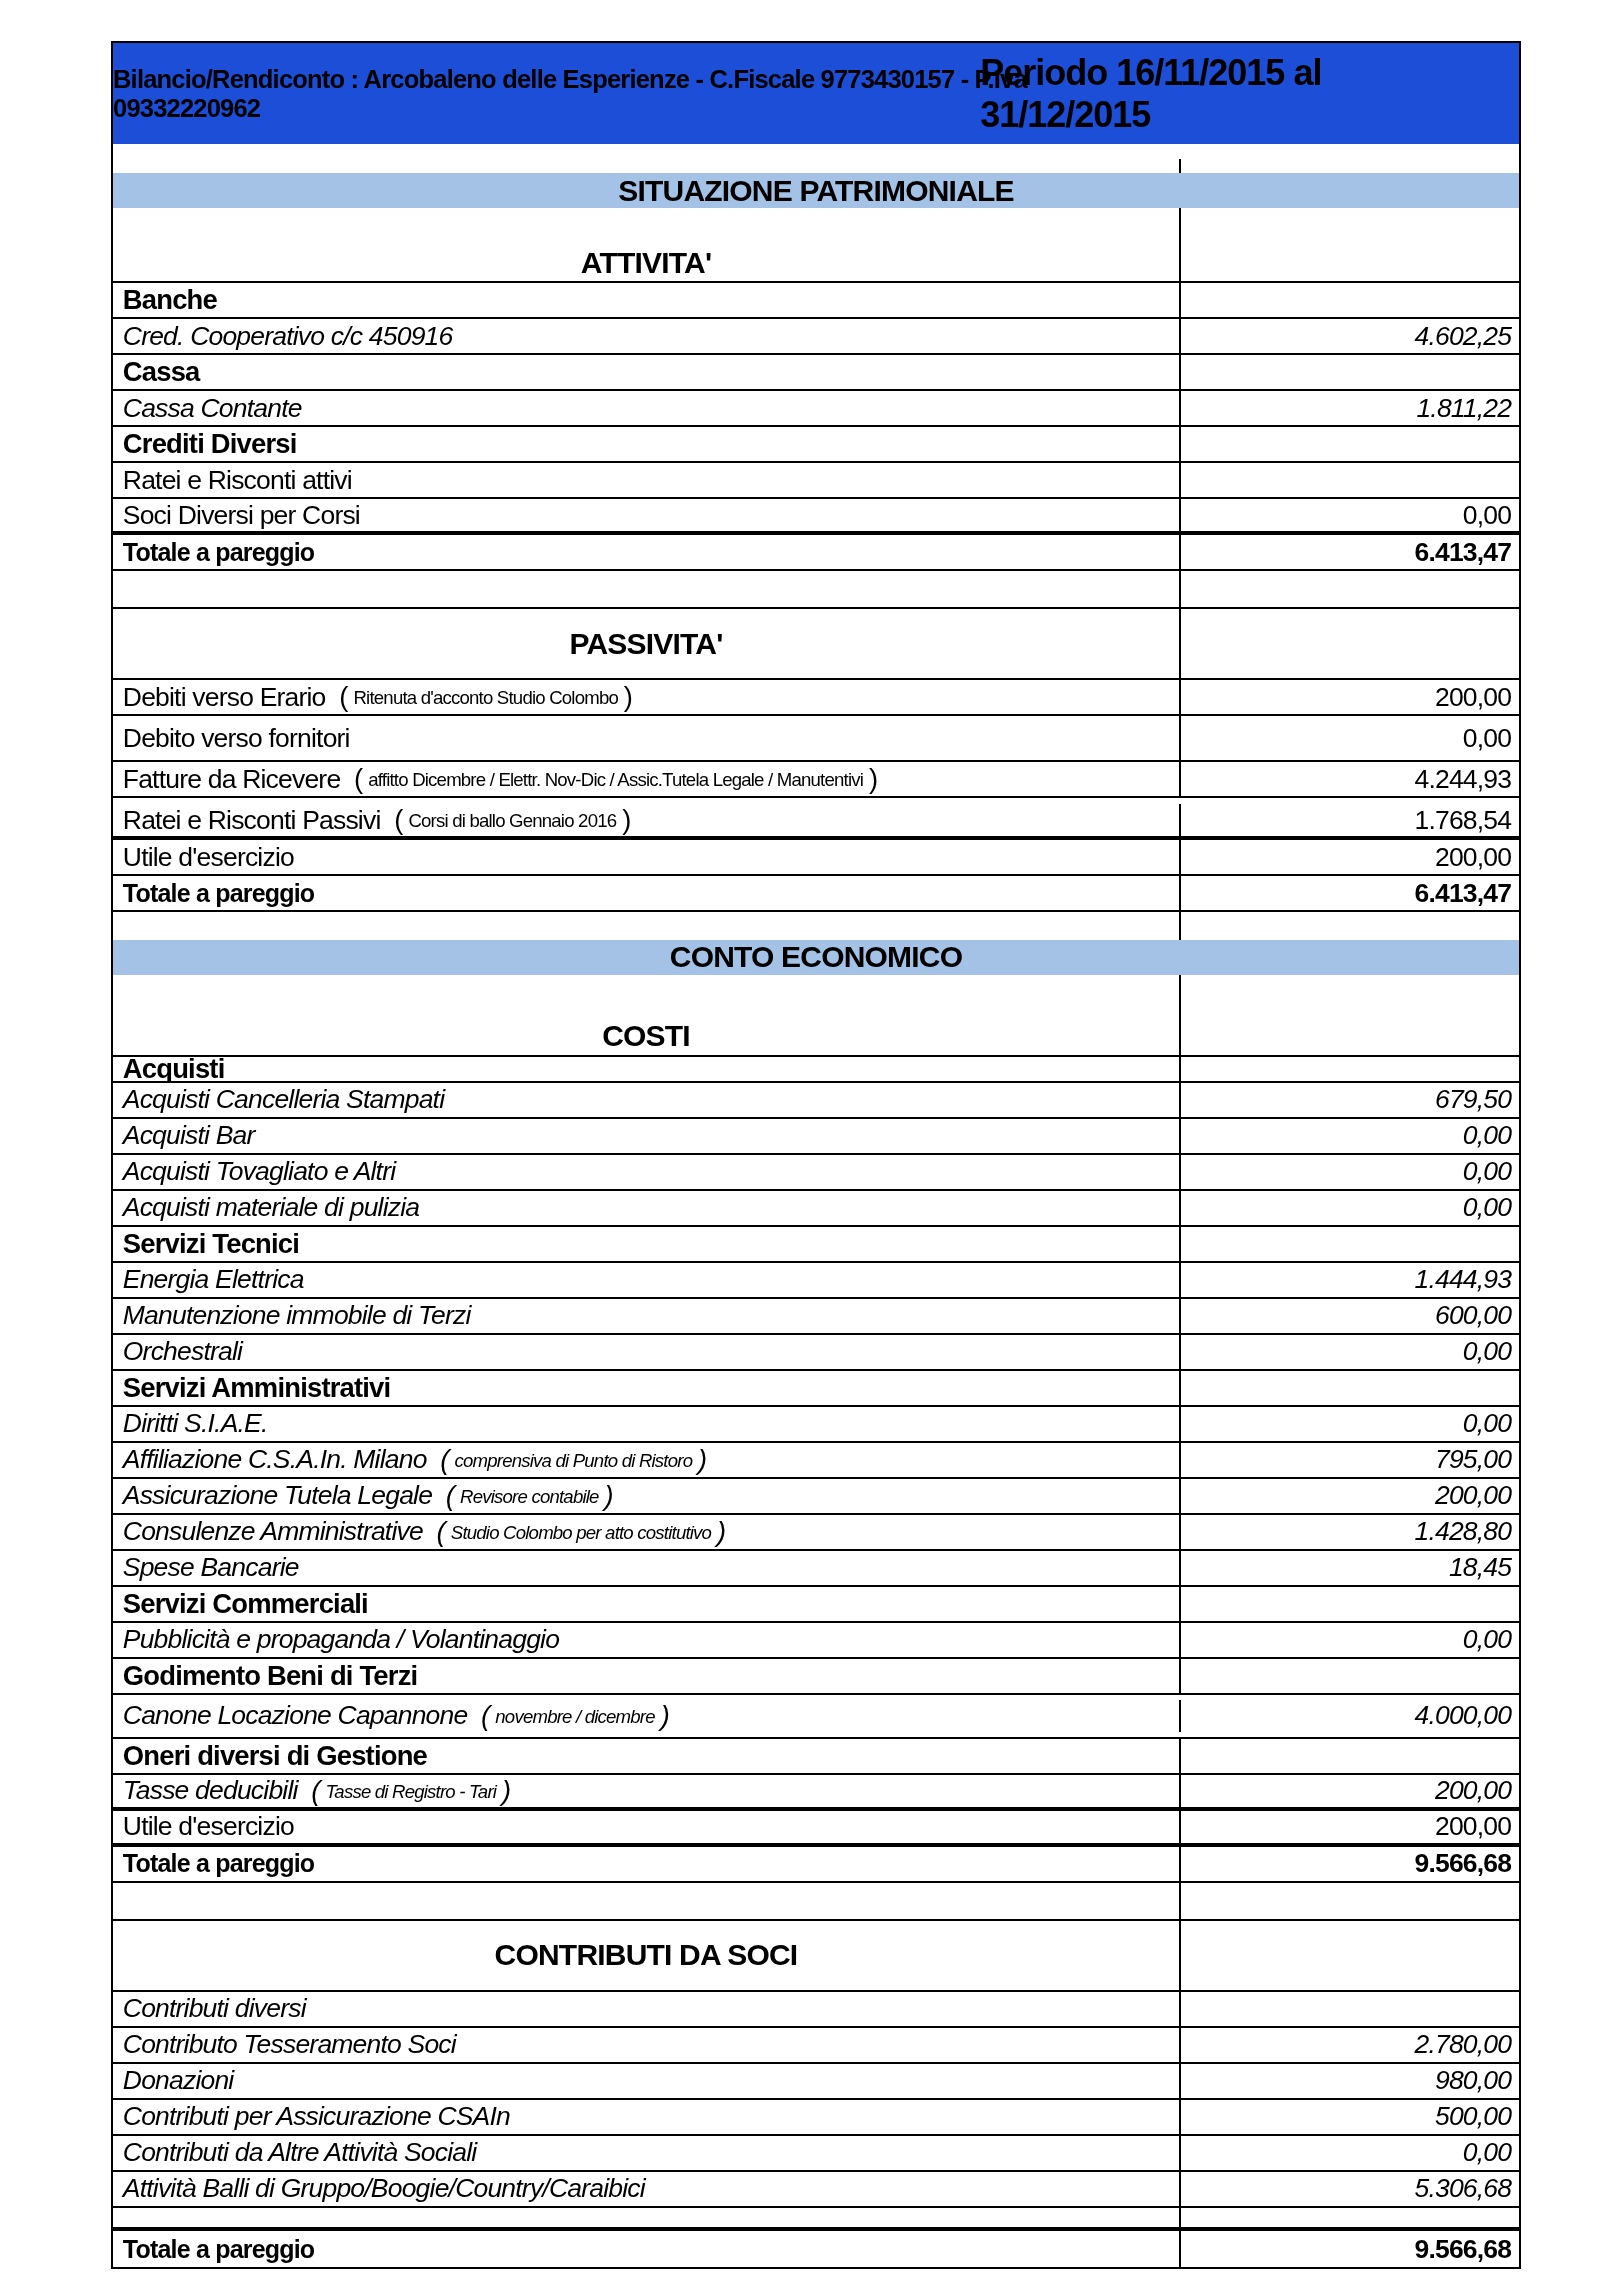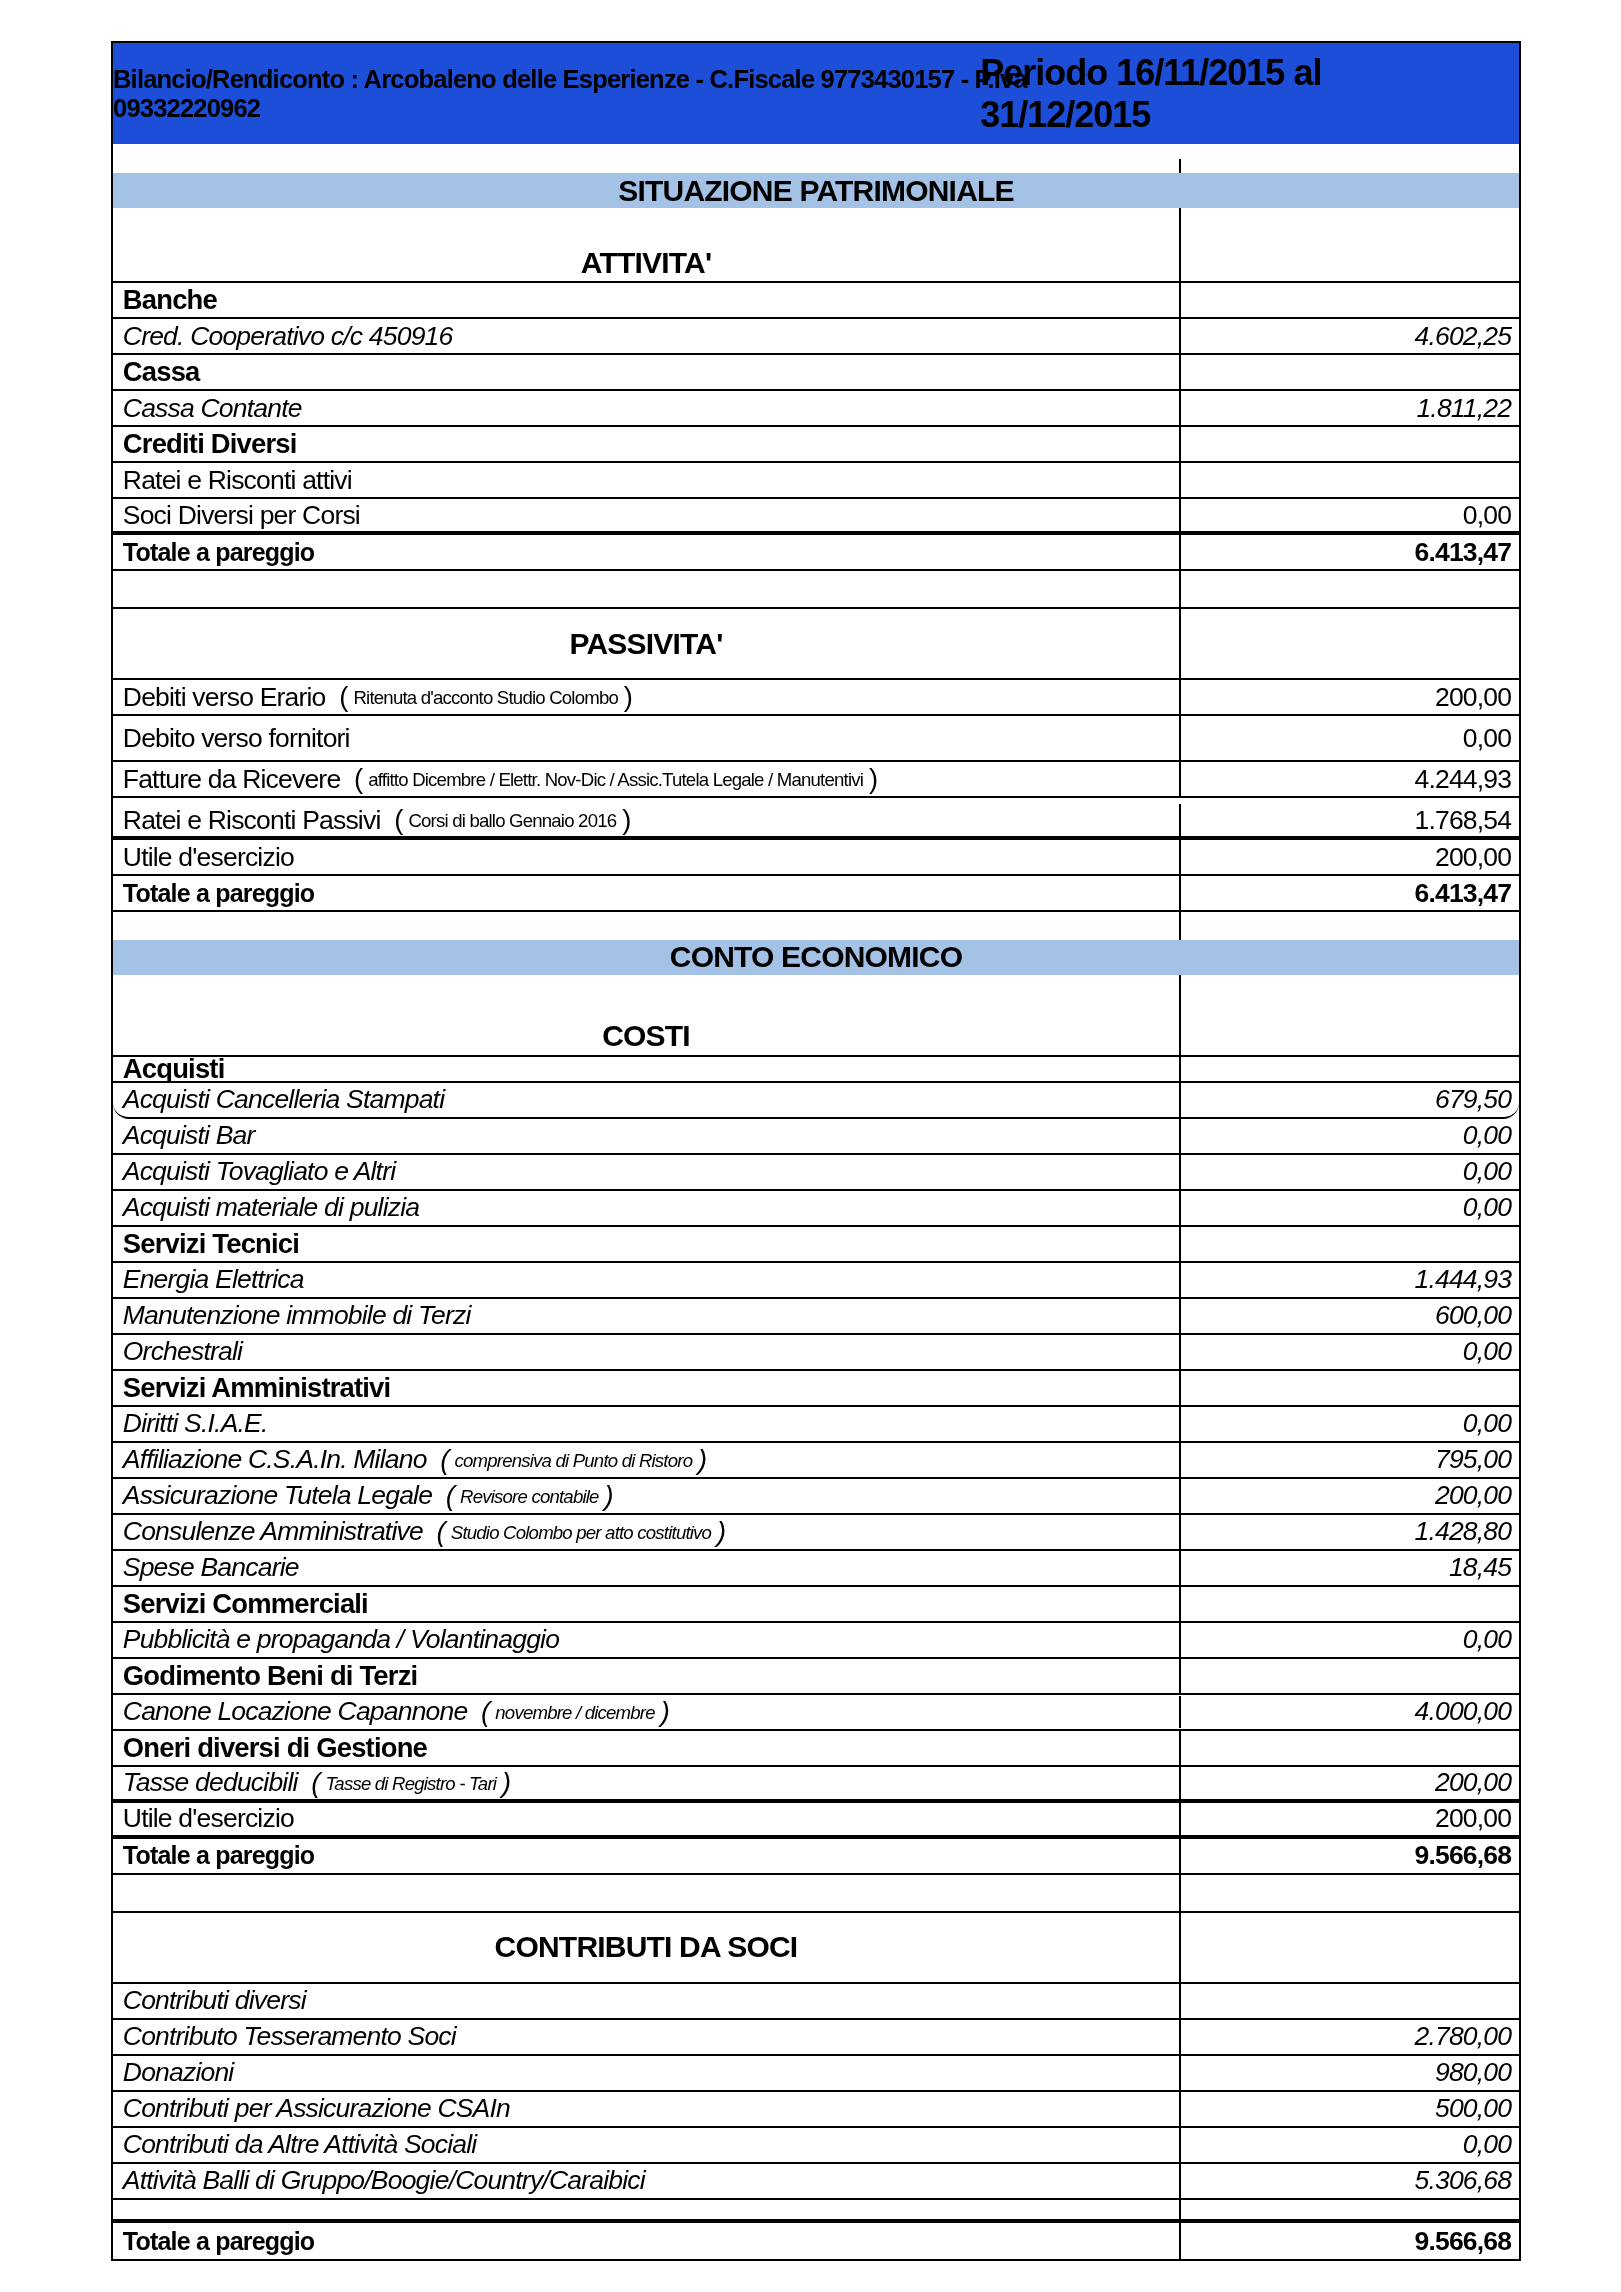--- a/index.html
+++ b/index.html
@@ -198,21 +198,21 @@
           <span>COSTI</span>
         </div>
         <div class="cell-r"></div>
       </div>
       <div class="row cat" style="height: 26px; border-bottom: 2px solid rgb(0, 0, 0);">
         <div class="cell-l">
           <span>Acquisti</span>
         </div>
         <div class="cell-r"></div>
       </div>
-      <div class="row item italic" style="height: 36px; border-bottom: 2px solid rgb(0, 0, 0); border-radius: 16px;">
+      <div class="row item italic" style="height: 36px; border-bottom: 2px solid rgb(0, 0, 0);">
         <div class="cell-l">
           <span>Acquisti Cancelleria  Stampati</span>
         </div>
         <div class="cell-r">679,50</div>
       </div>
       <div class="row item italic" style="height: 36px; border-bottom: 2px solid rgb(0, 0, 0);">
         <div class="cell-l">
           <span>Acquisti Bar</span>
         </div>
         <div class="cell-r">0,00</div>
@@ -315,21 +315,21 @@
           <span>Pubblicità e propaganda / Volantinaggio</span>
         </div>
         <div class="cell-r">0,00</div>
       </div>
       <div class="row cat" style="height: 36px; border-bottom: 2px solid rgb(0, 0, 0);">
         <div class="cell-l">
           <span>Godimento Beni di Terzi</span>
         </div>
         <div class="cell-r"></div>
       </div>
-      <div class="row item italic" style="height: 36px; border-bottom: 2px solid rgb(0, 0, 0); align-items: center;">
+      <div class="row item italic" style="height: 44px; border-bottom: 2px solid rgb(0, 0, 0); align-items: center;">
         <div class="cell-l">
           <span>Canone Locazione Capannone</span>
           <span class="sub">
             <span class="paren">(</span>
             <span class="subtxt">novembre / dicembre</span>
             <span class="paren">)</span>
           </span>
         </div>
         <div class="cell-r">4.000,00</div>
       </div>

